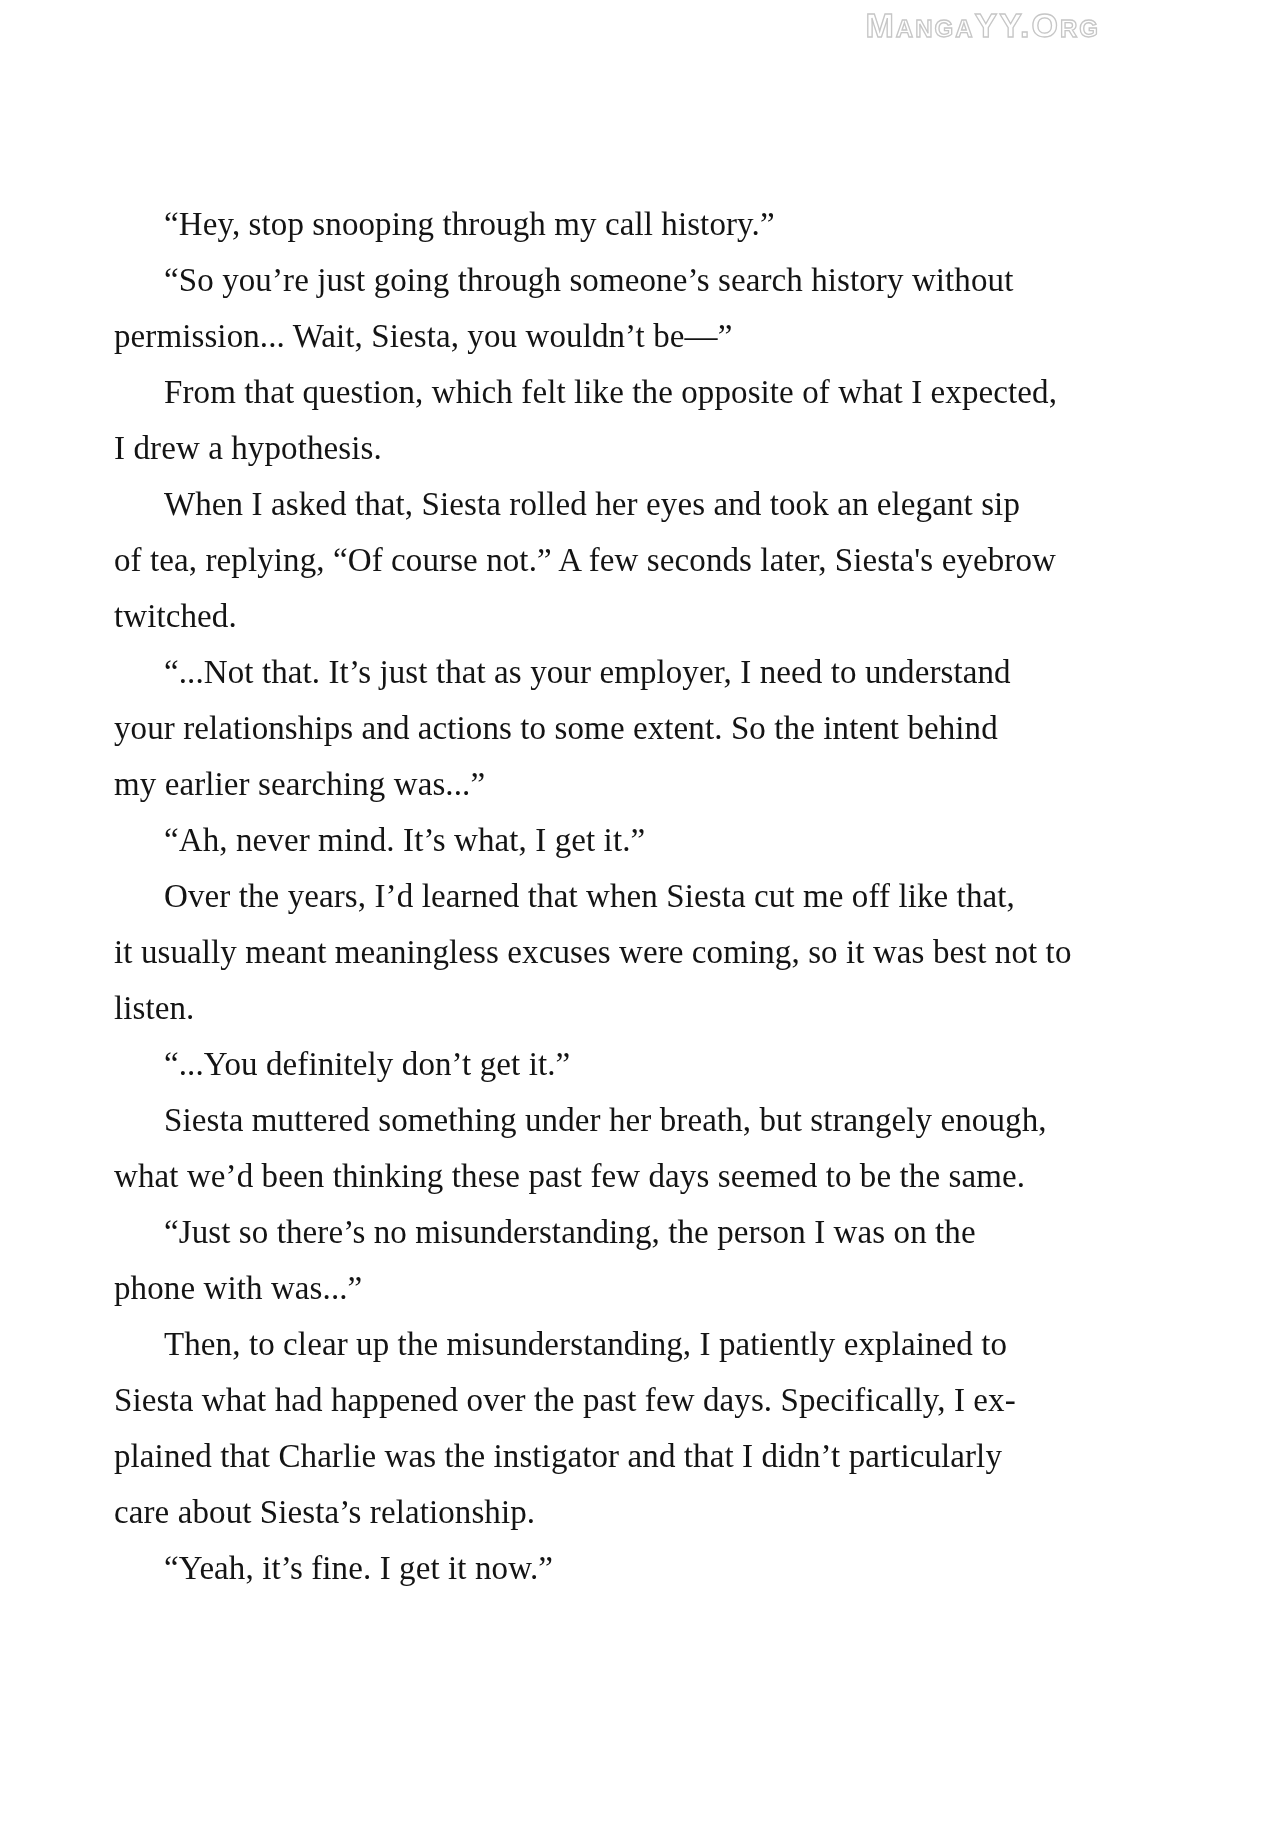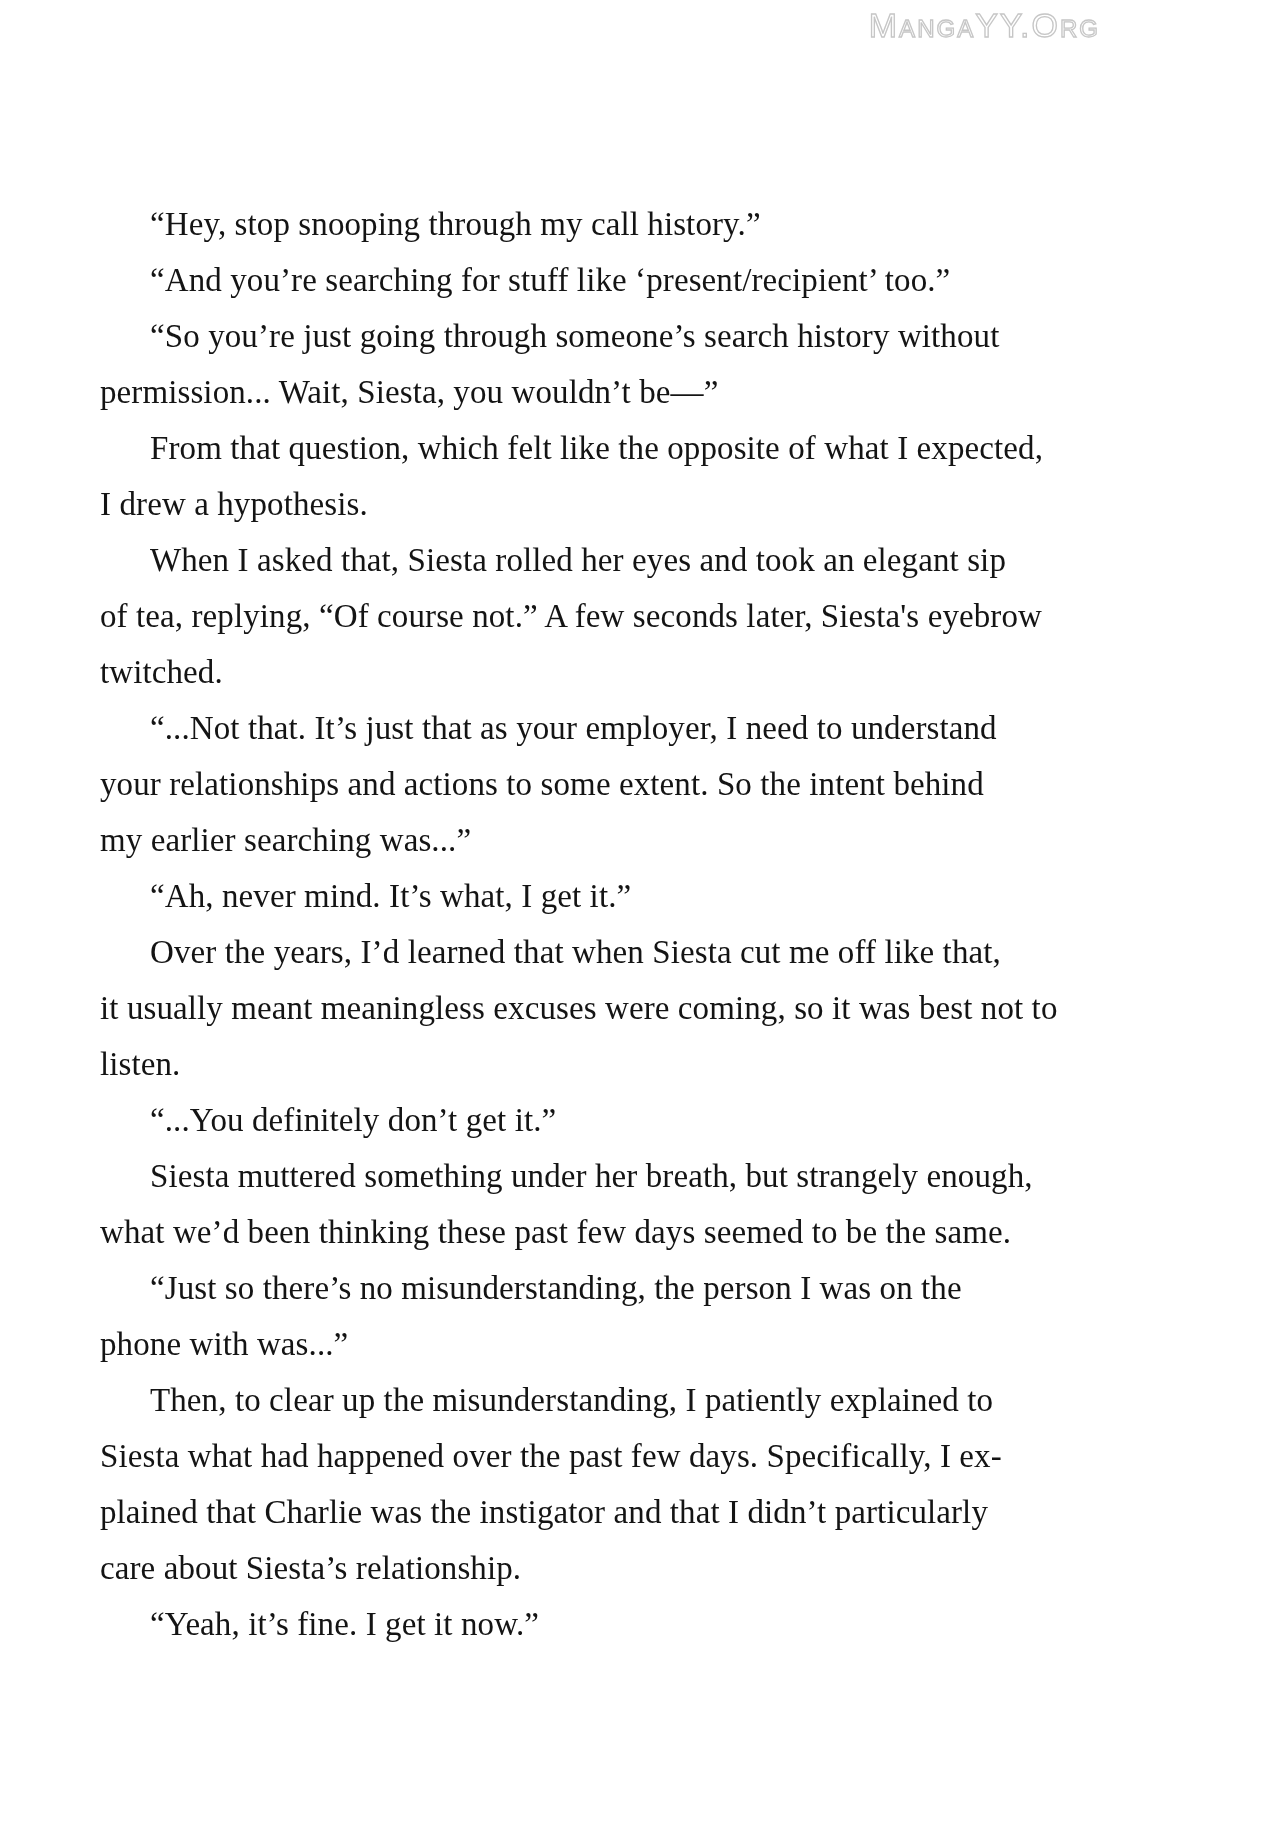--- a/index.html
+++ b/index.html
@@ -12,54 +12,54 @@
     background: #ffffff;
     position: relative;
     overflow: hidden;
     font-family: "Liberation Serif", serif;
   }
   .watermark {
     position: absolute;
     top: 6px;
     right: 184px;
     font-family: "Liberation Sans", sans-serif;
-    font-weight: 400;
+    font-weight: 700;
     font-variant: small-caps;
     font-size: 34px;
     letter-spacing: 2px;
     color: #ffffff;
     -webkit-text-stroke: 1.3px #c6c6c6;
     text-shadow: 0 0 1px #d9d9d9;
     user-select: none;
   }
   .page-text {
     position: absolute;
     left: 100px;
     top: 196px;
     width: 1100px;
     font-size: 33px;
     line-height: 56px;
     color: #141414;
     letter-spacing: 0.1px;
   }
   .line {
     white-space: nowrap;
+    margin-left: 14px;
   }
   .line.indent {
     padding-left: 50px;
   }
 </style>
 </head>
 <body>
 
 <div class="watermark">MangaYY.Org</div>
 
 <div class="page-text">
     <div class="line indent">“Hey, stop snooping through my call history.”</div>
-    <div class="line indent">“And you’re searching for stuff like ‘present/recipient’ too.”</div>
     <div class="line indent">“So you’re just going through someone’s search history without</div>
     <div class="line">permission... Wait, Siesta, you wouldn’t be—”</div>
     <div class="line indent">From that question, which felt like the opposite of what I expected,</div>
     <div class="line">I drew a hypothesis.</div>
     <div class="line indent">When I asked that, Siesta rolled her eyes and took an elegant sip</div>
     <div class="line">of tea, replying, “Of course not.” A few seconds later, Siesta's eyebrow</div>
     <div class="line">twitched.</div>
     <div class="line indent">“...Not that. It’s just that as your employer, I need to understand</div>
     <div class="line">your relationships and actions to some extent. So the intent behind</div>
     <div class="line">my earlier searching was...”</div>

